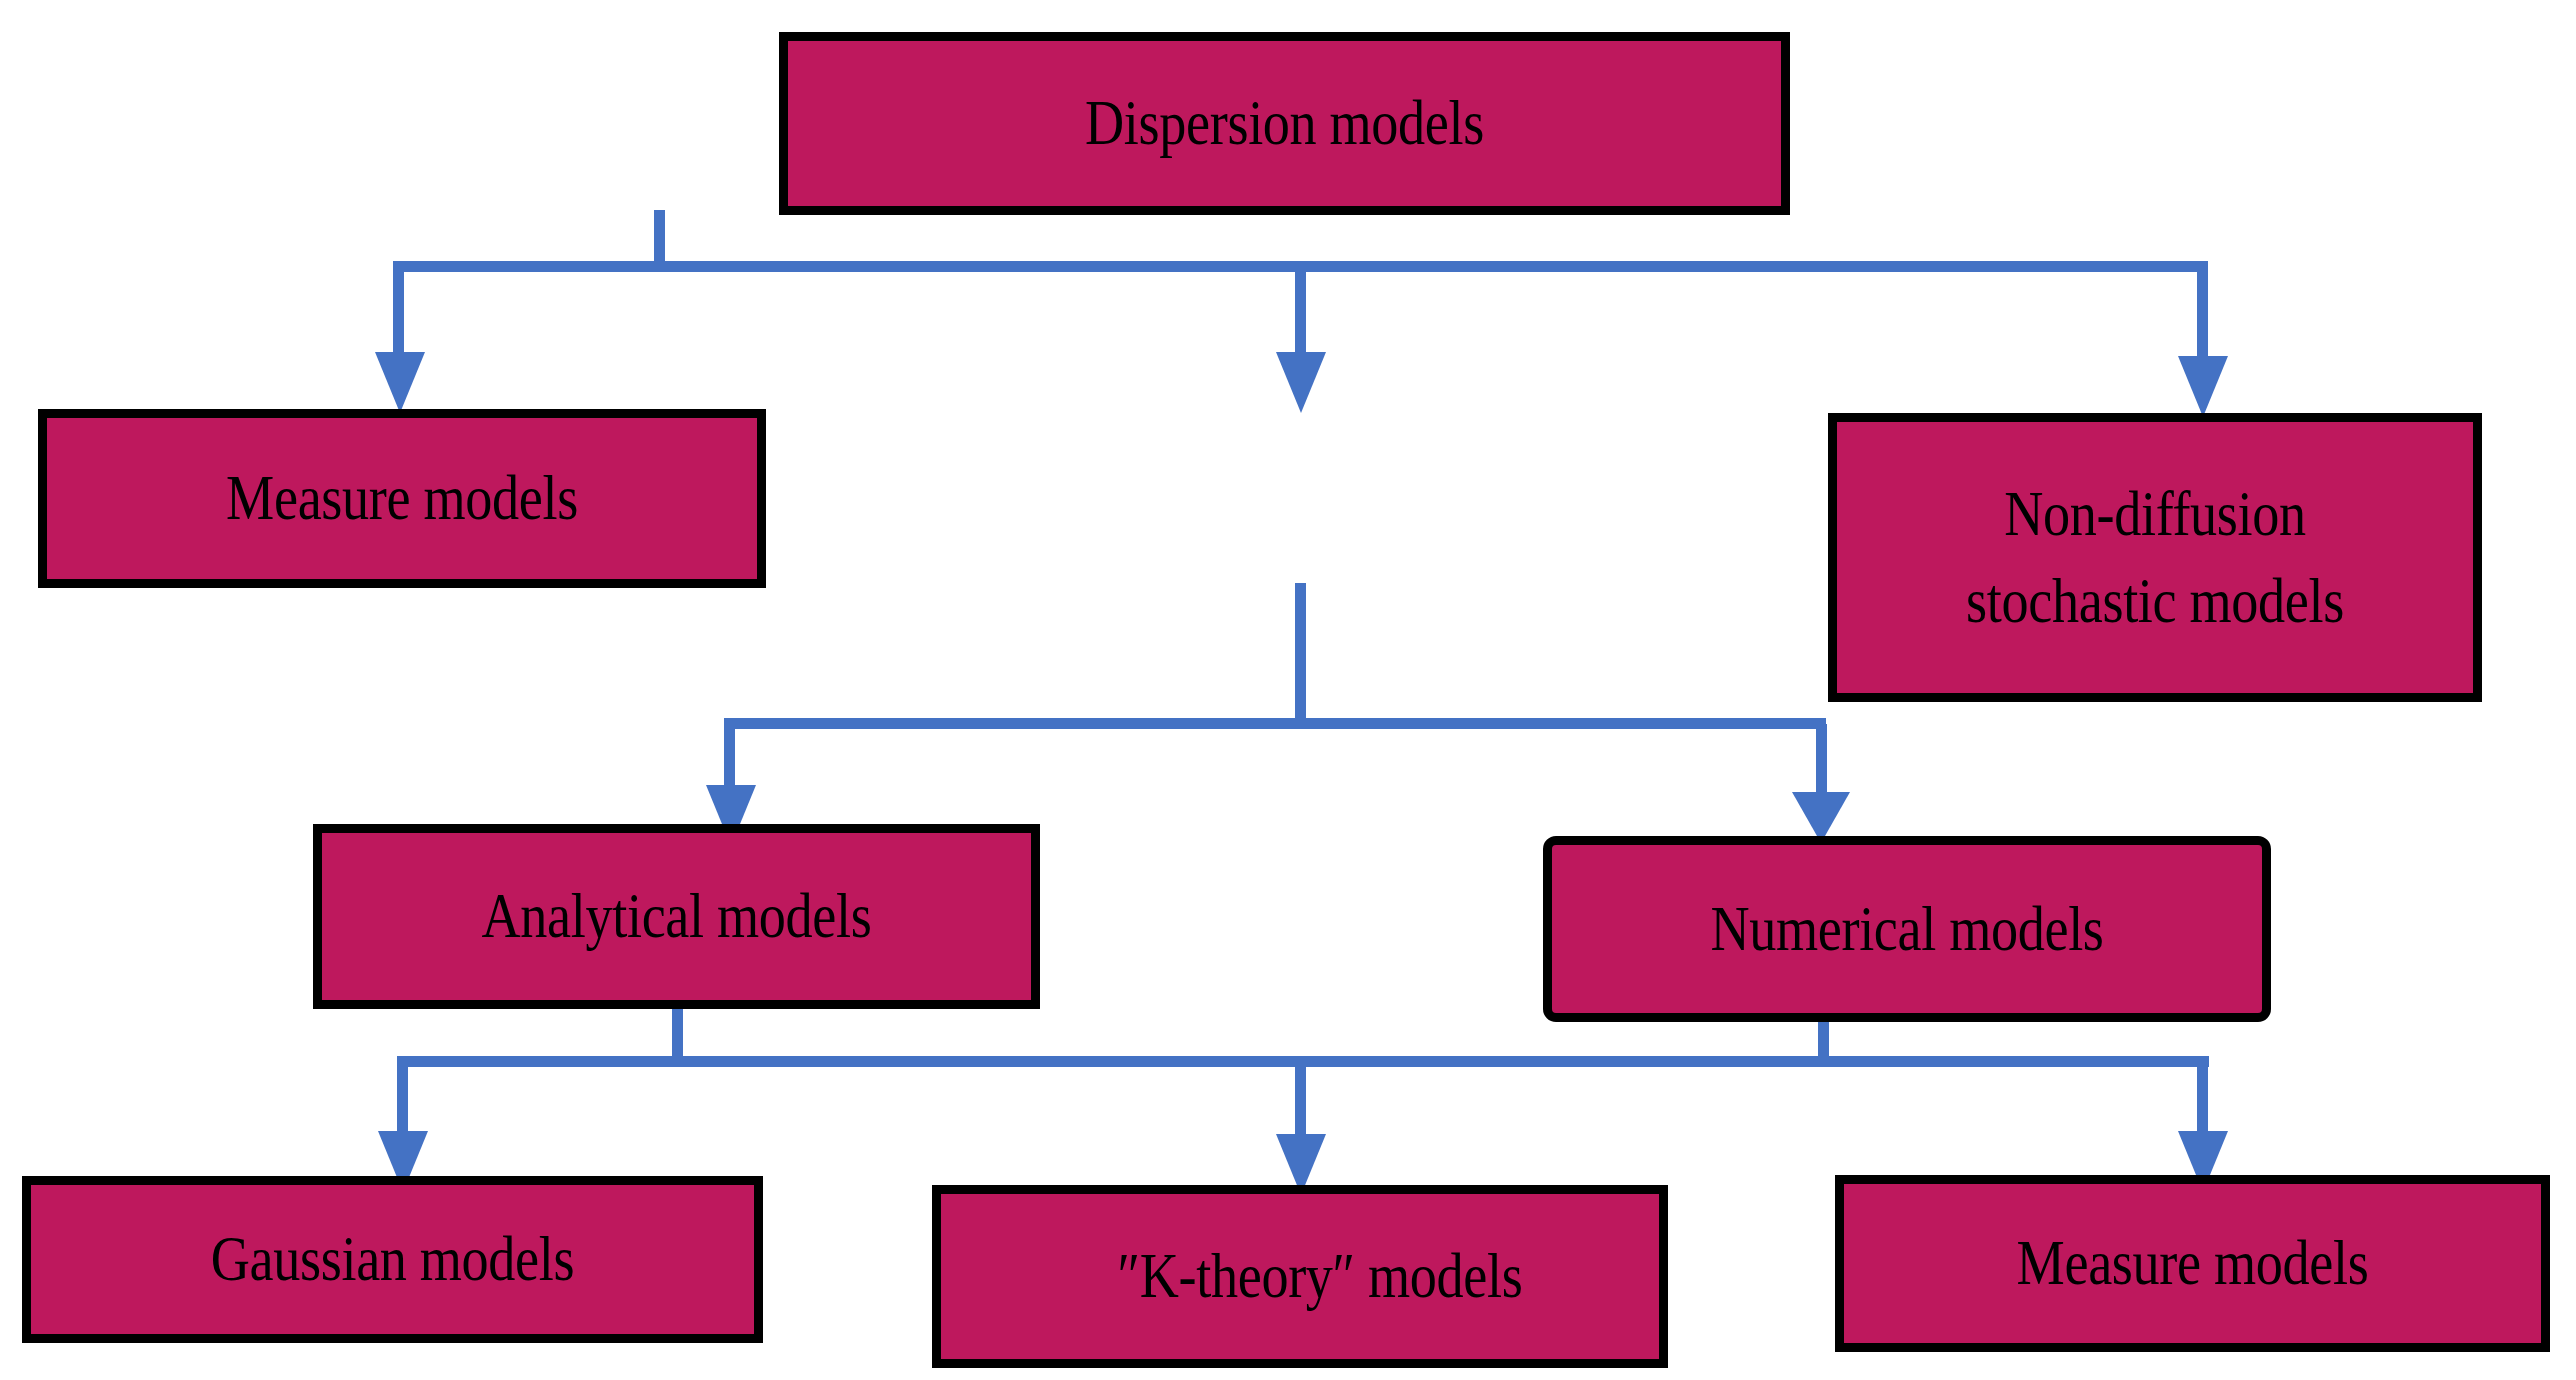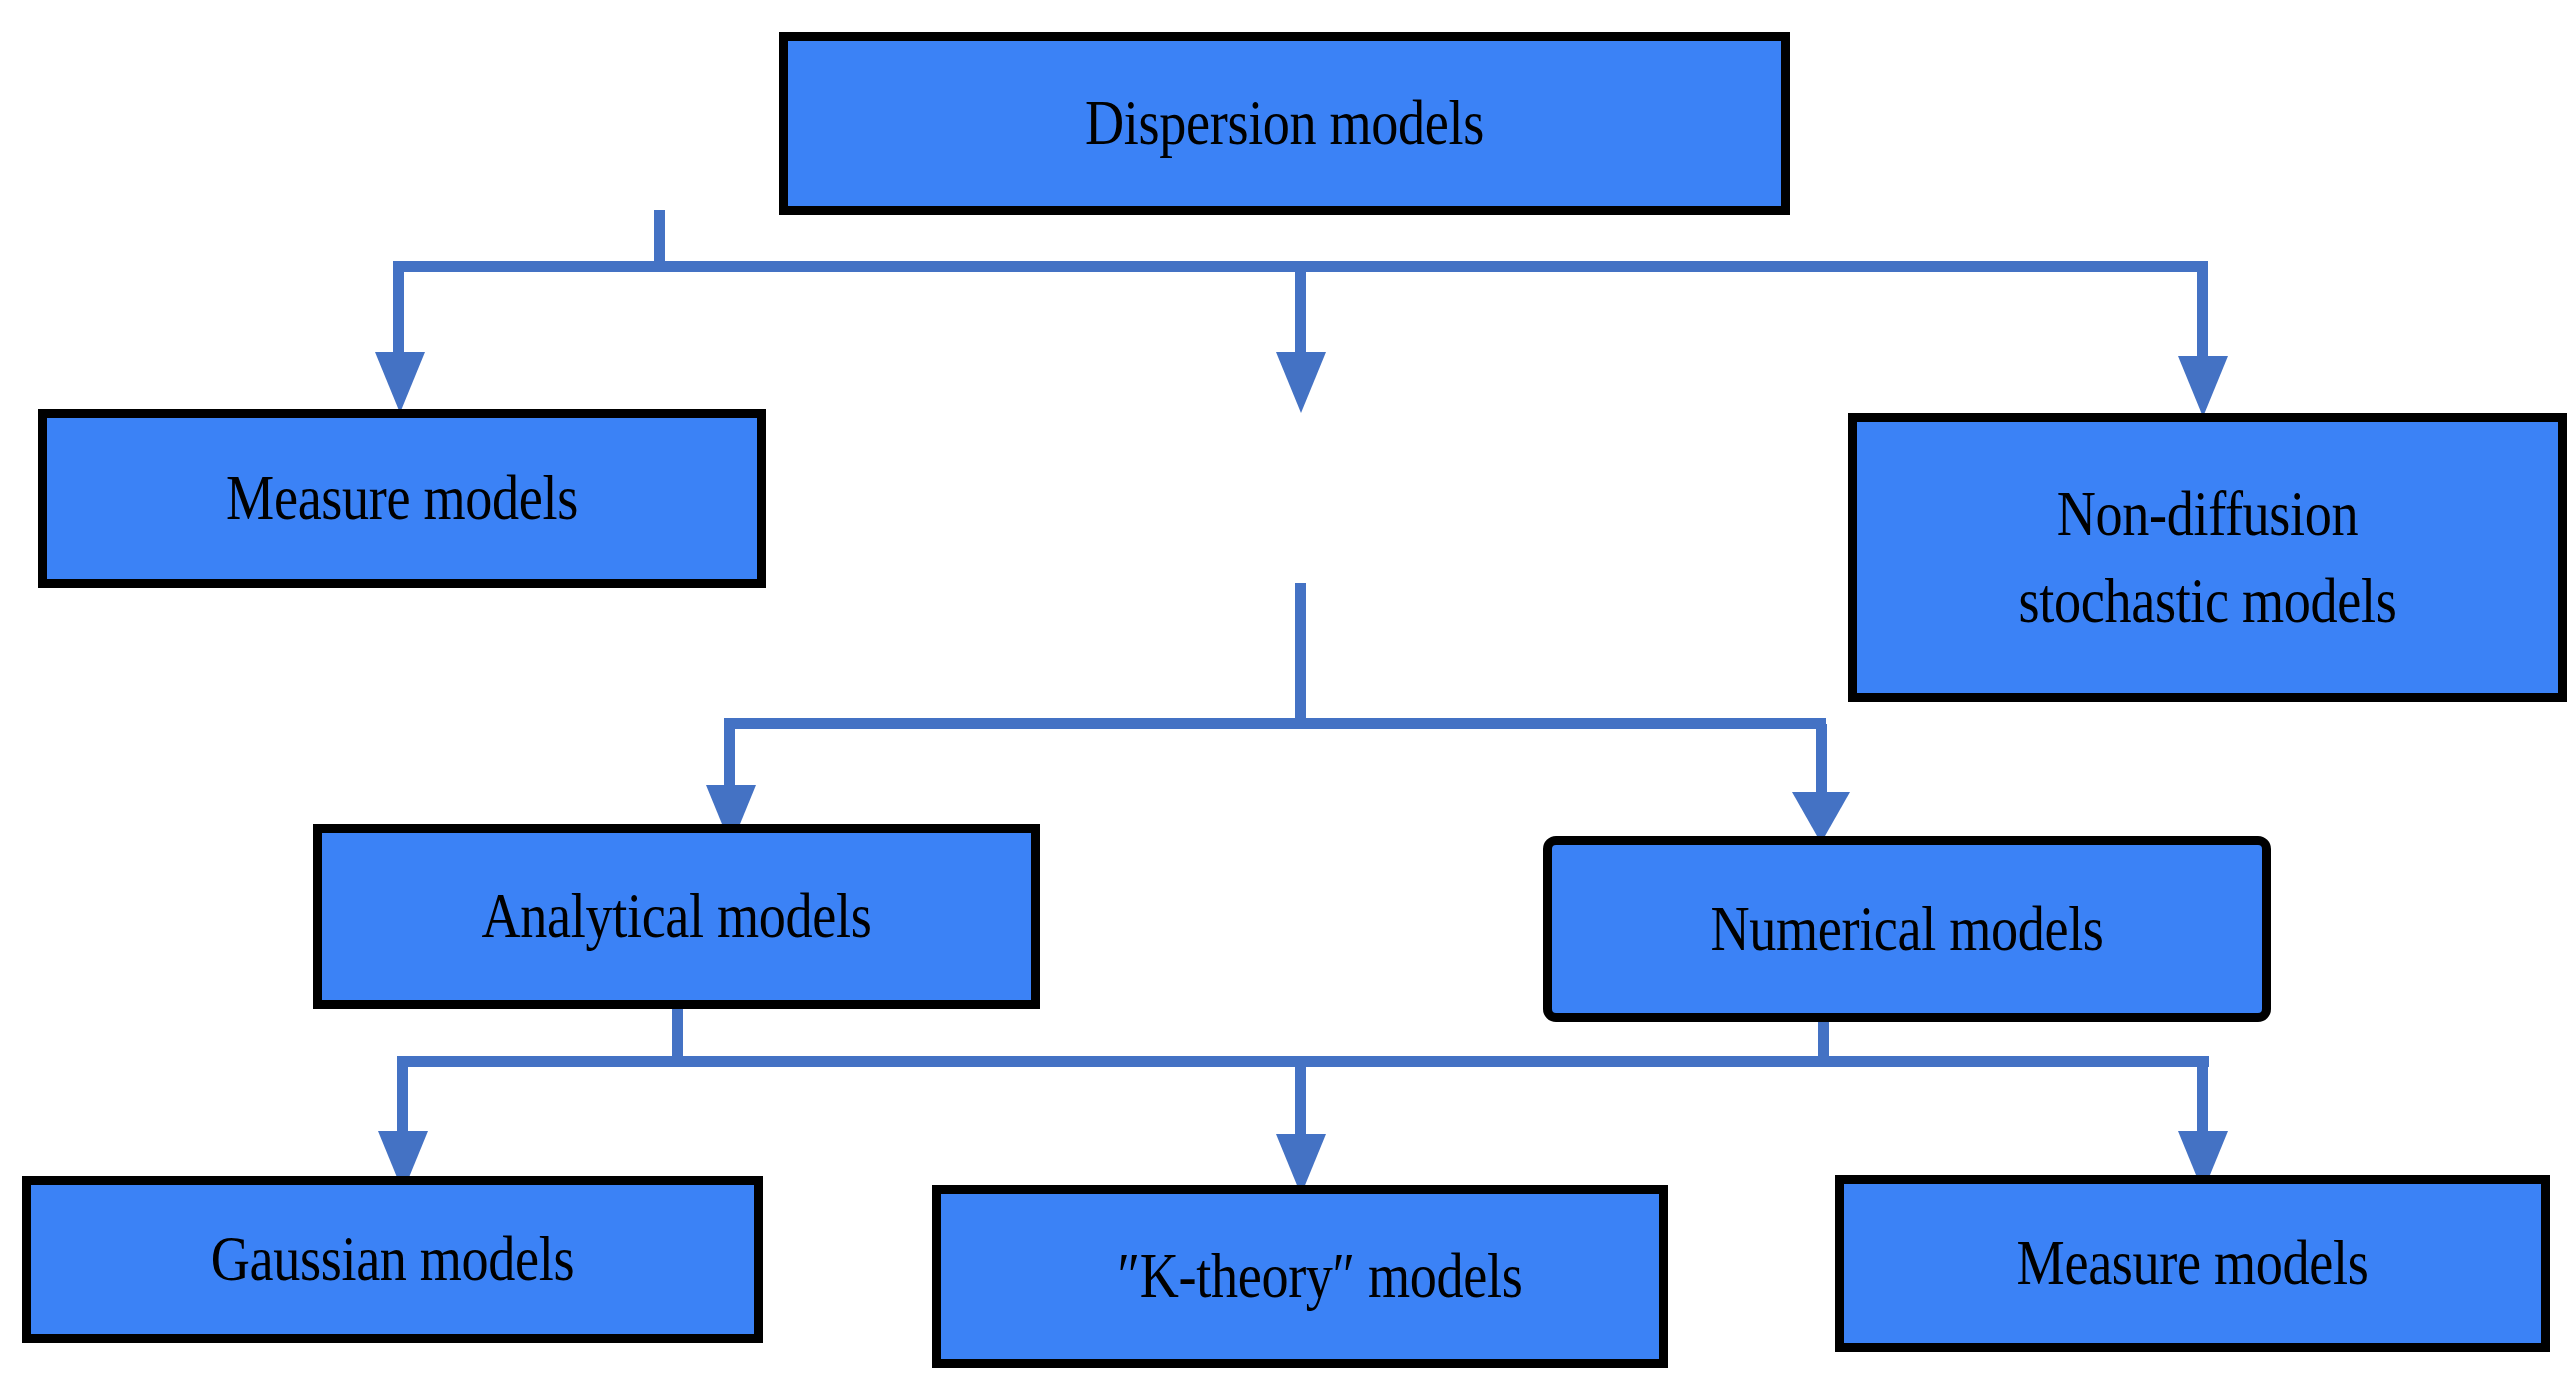--- a/index.html
+++ b/index.html
@@ -12,21 +12,21 @@
     position: relative;
     width: 2576px;
     height: 1381px;
     background: #ffffff;
     overflow: hidden;
     font-family: "Liberation Serif", "DejaVu Serif", serif;
   }
   .node {
     position: absolute;
     box-sizing: border-box;
-    background: #3b82f6;
+    background: #be185d;
     border: 9.4px solid #000000;
     display: flex;
     align-items: center;
     justify-content: center;
     z-index: 3;
   }
   .node-label {
     display: block;
     width: 100%;
     text-align: center;
@@ -106,21 +106,21 @@
 
   <div class="node" style="left:779px; top:31.5px; width:1011px; height:183px;">
     <span class="node-label">Dispersion models</span>
   </div>
 
   <div class="node" style="left:38px; top:409px; width:728px; height:179px;">
     <span class="node-label">Measure models</span>
   </div>
 
 
-  <div class="node two-line" style="left:1828px; top:413px; width:719px; height:289px;margin-left:20px;">
+  <div class="node two-line" style="left:1828px; top:413px; width:654px; height:289px;">
     <span class="node-label">Non-diffusion
 stochastic models</span>
   </div>
 
   <div class="node" style="left:313px; top:824px; width:727px; height:185px;">
     <span class="node-label">Analytical models</span>
   </div>
 
   <div class="node" style="left:1543px; top:836px; width:728px; height:186px;border-radius:13px;">
     <span class="node-label">Numerical models</span>

